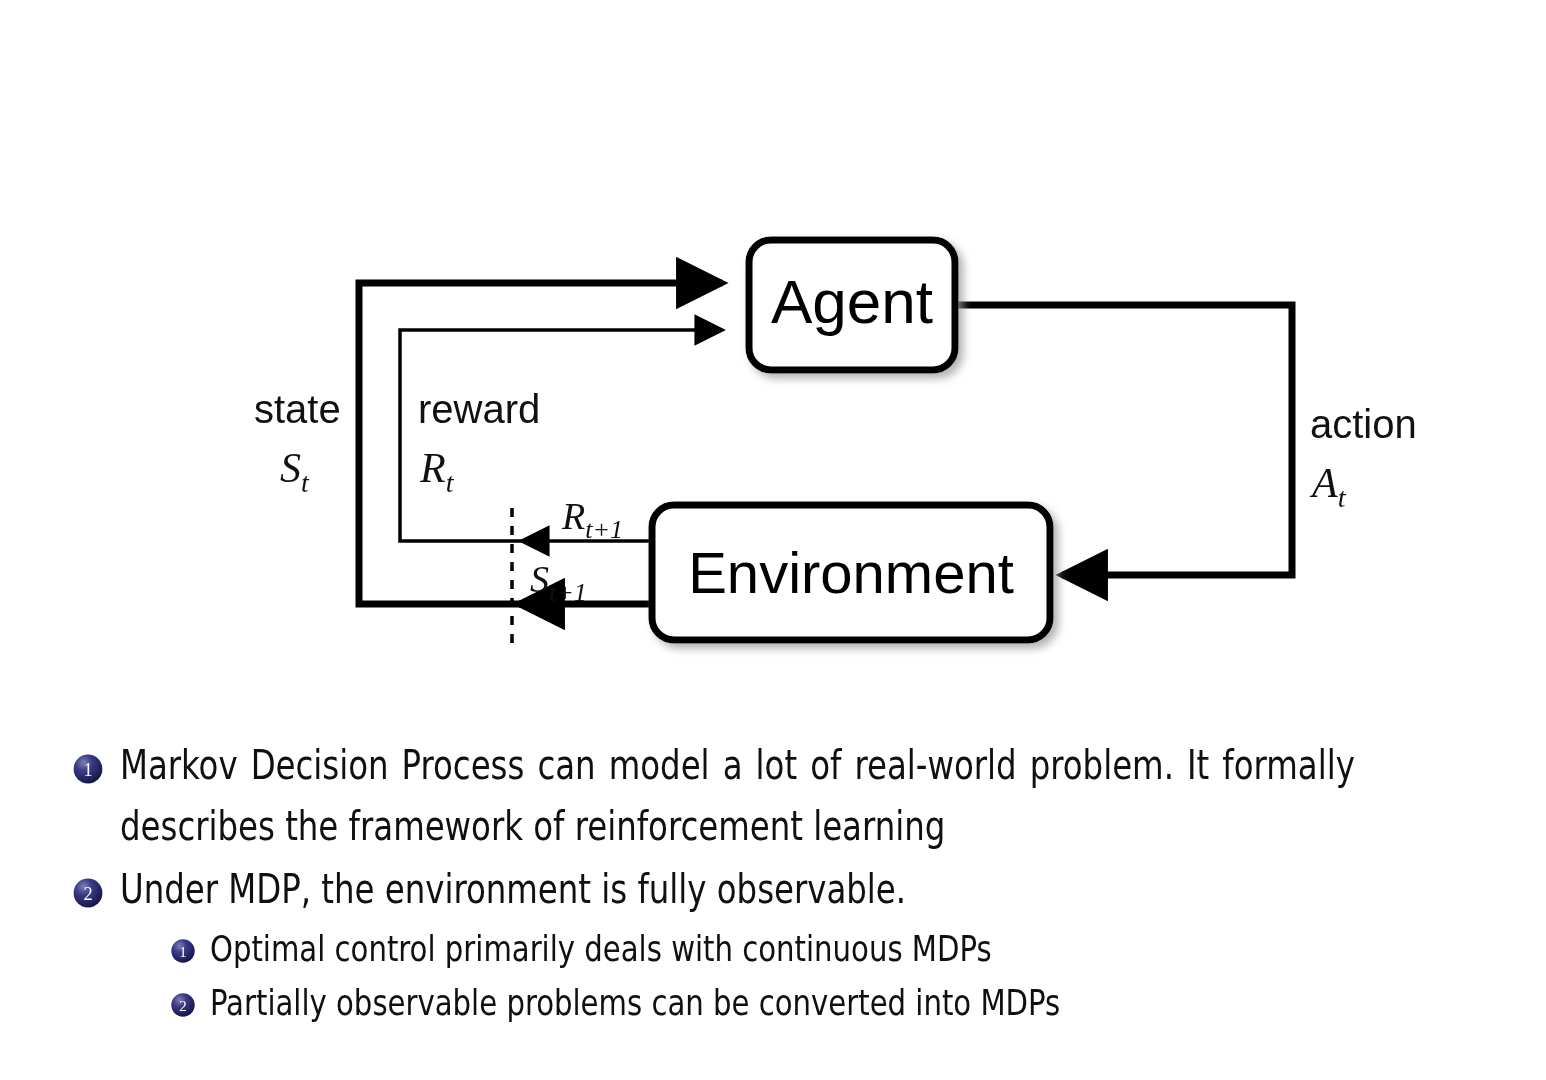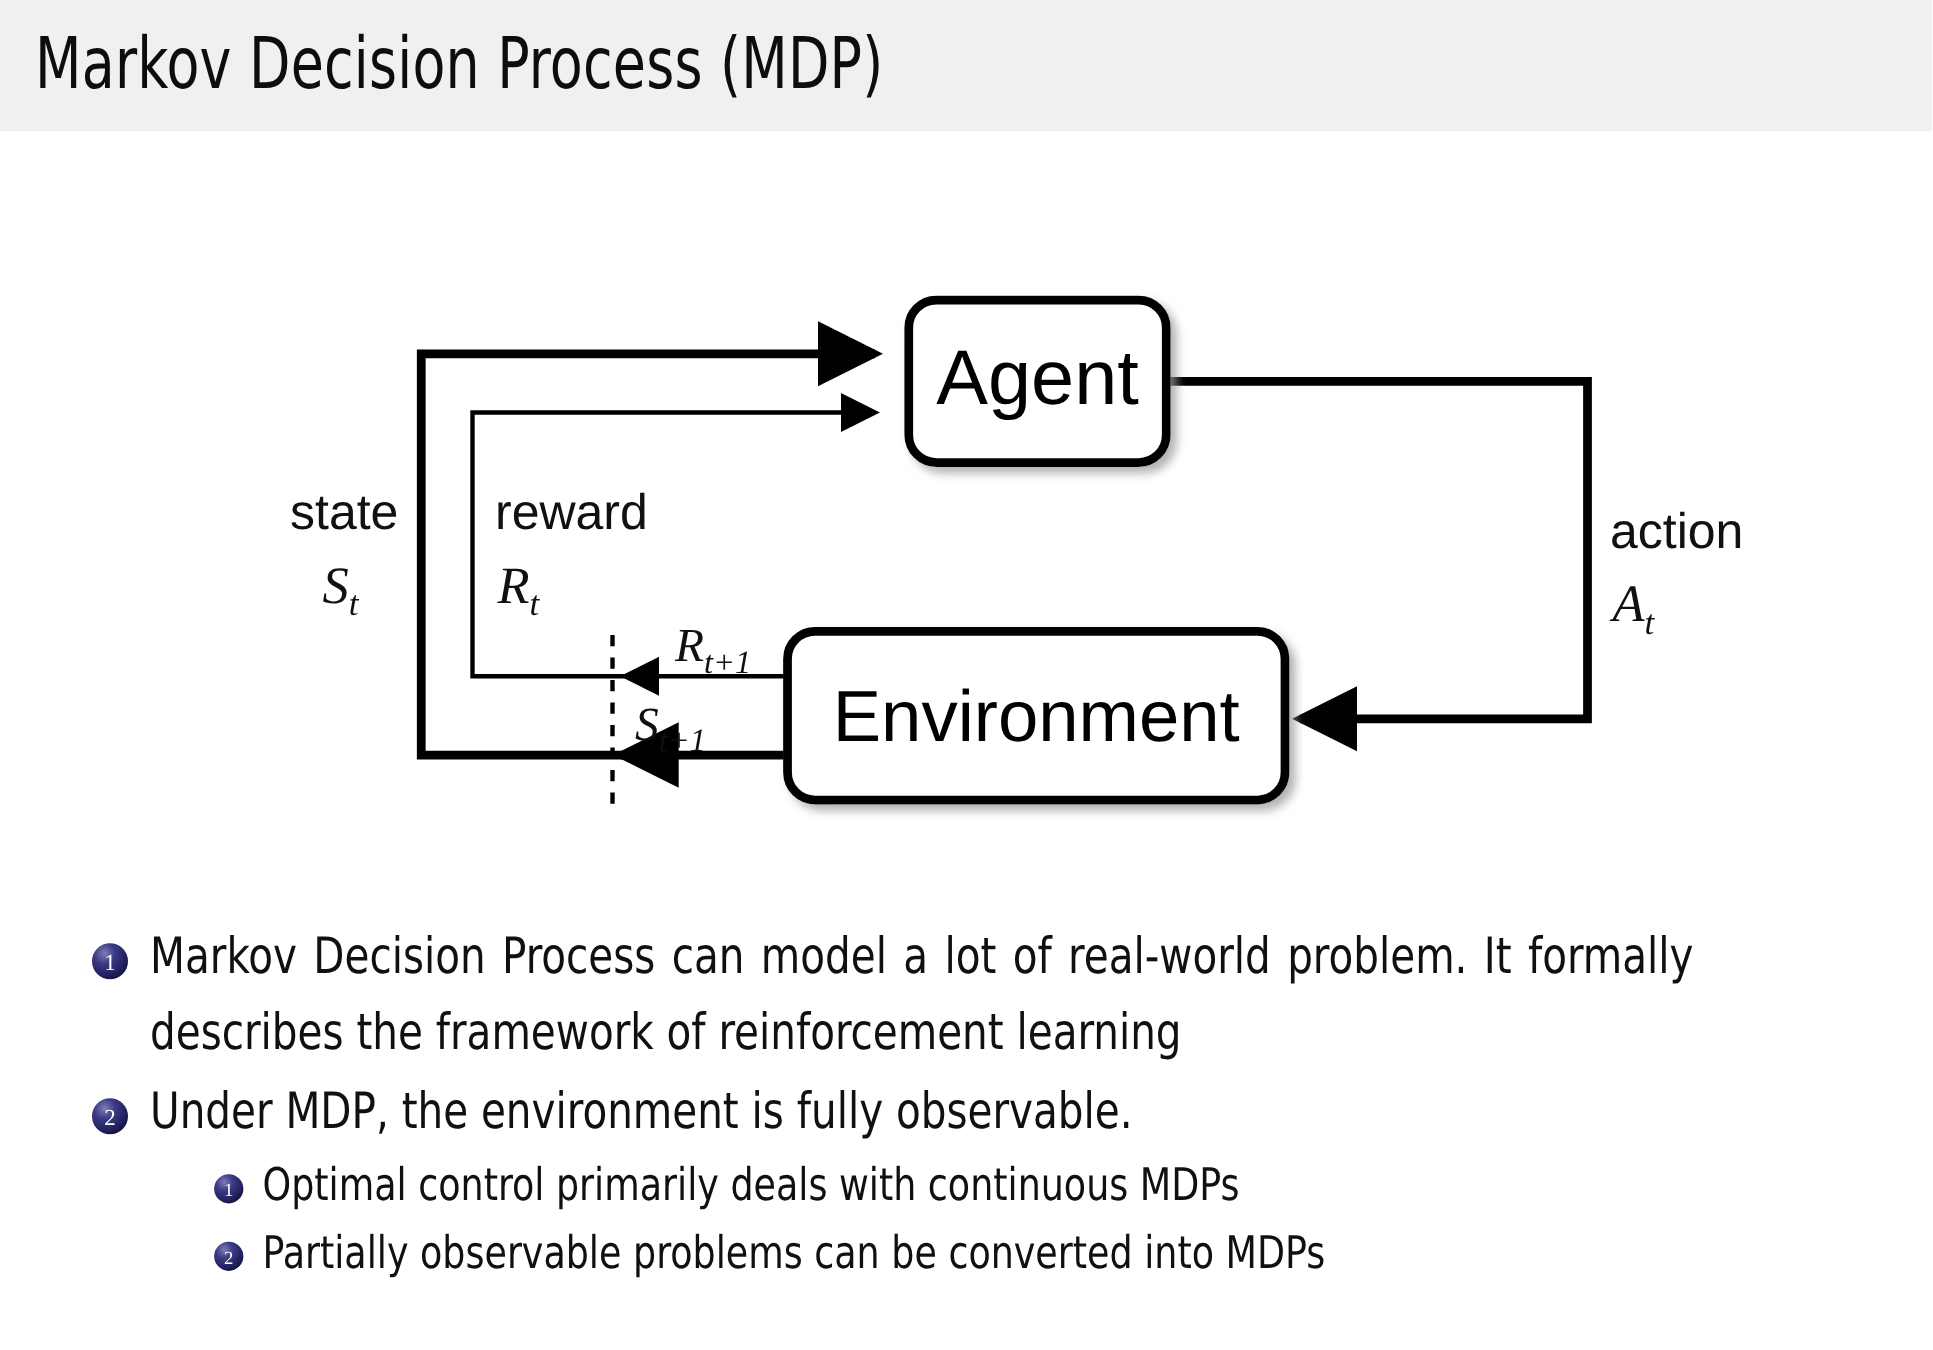--- a/index.html
+++ b/index.html
@@ -38,20 +38,21 @@
     letter-spacing: 0.2px;
   }
 
   
   #diagram {
     position: absolute;
     left: 0;
     top: 105px;
     width: 1292px;
     height: 600px;
+    padding-left: 22px;
   }
   #diagram svg { display: block; }
 
   .dgm-label {
     font-family: "Liberation Sans", sans-serif;
     fill: #111111;
   }
   .dgm-math {
     font-family: "Liberation Serif", serif;
     font-style: italic;
@@ -122,23 +123,20 @@
     white-space: nowrap;
   }
 
   .bullet-svg { display: block; width: 100%; height: 100%; }
 </style>
 </head>
 <body>
 
 <div id="slide">
 
-  <div id="title-bar">
-    <div id="title-text">Markov Decision Process (MDP)</div>
-  </div>
 
   <div id="diagram">
     <svg width="1546" height="600" viewBox="0 0 1546 600" xmlns="http://www.w3.org/2000/svg">
       <defs>
         <filter id="boxshadow" x="-20%" y="-20%" width="150%" height="150%">
           <feDropShadow dx="5" dy="5" stdDeviation="4" flood-color="#999999" flood-opacity="0.75"></feDropShadow>
         </filter>
         <marker id="arrow-thick" viewBox="0 0 12 12" refX="10.5" refY="6" markerWidth="7.5" markerHeight="7.5" orient="auto-start-reverse">
           <path d="M 0 0 L 12 6 L 0 12 z" fill="#000000"></path>
         </marker>

